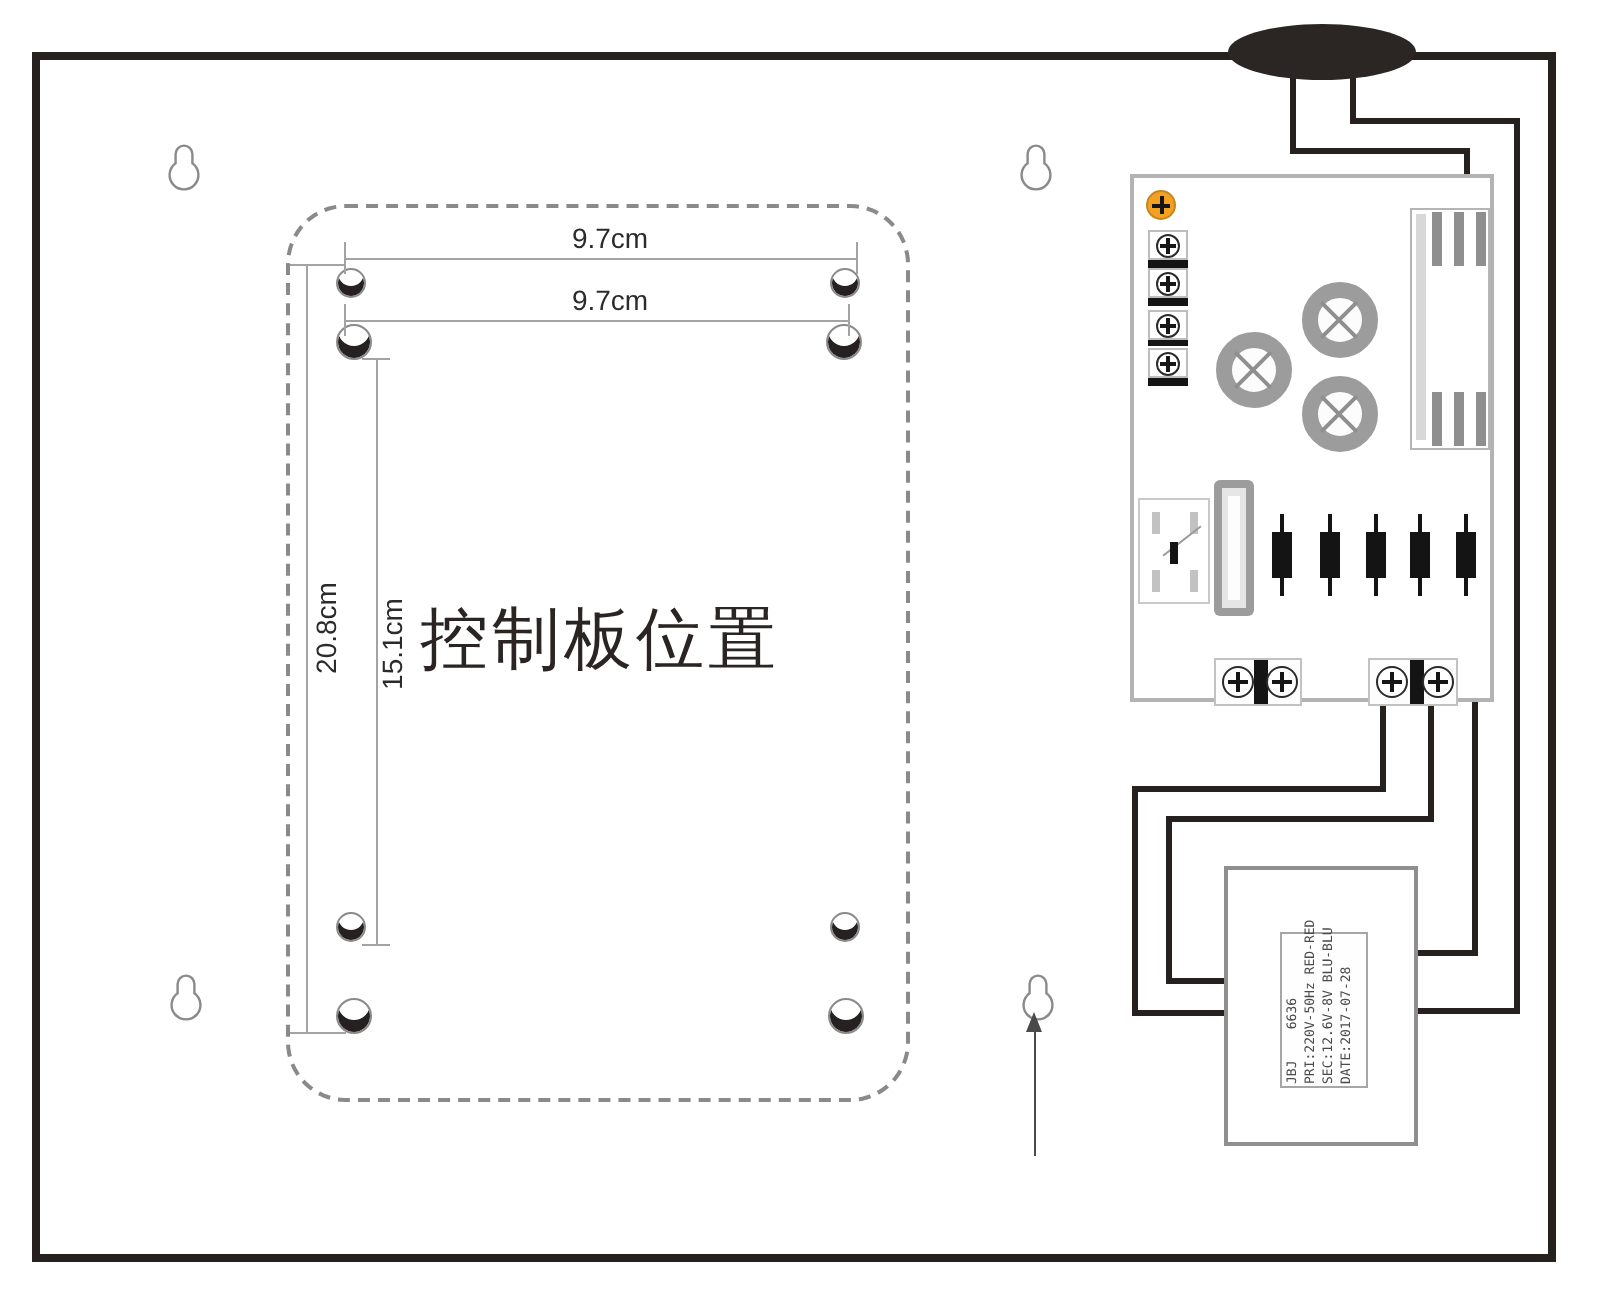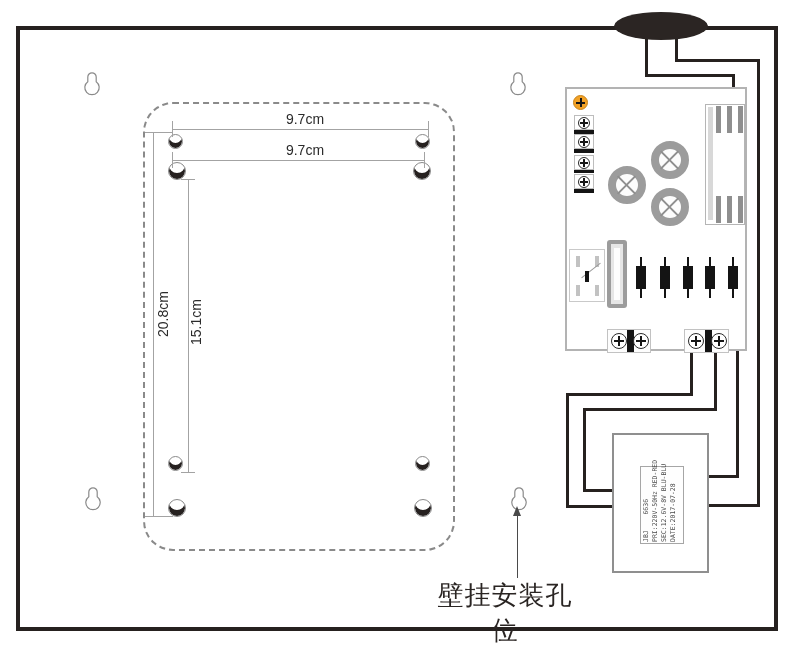--- a/index.html
+++ b/index.html
@@ -110,22 +110,22 @@
   <div class="abs dim" style="left:153px;top:132px;width:1px;height:384px;"></div>
   <div class="abs dim" style="left:145px;top:132px;width:28px;height:1px;"></div>
   <div class="abs dim" style="left:145px;top:516px;width:28px;height:1px;"></div>
   <div class="abs dim-label-v" style="left:131px;top:306px;width:64px;">20.8cm</div>
 
   <div class="abs dim" style="left:188px;top:179px;width:1px;height:293px;"></div>
   <div class="abs dim" style="left:181px;top:179px;width:14px;height:1px;"></div>
   <div class="abs dim" style="left:181px;top:472px;width:14px;height:1px;"></div>
   <div class="abs dim-label-v" style="left:164px;top:314px;width:64px;">15.1cm</div>
 
-
-  <div class="abs mount-label" style="left:425px;top:578px;">壁挂安装孔位</div>
+  <div class="abs area-label" style="left:210px;top:297px;">控制板位置</div>
+
   <div class="abs arrow-line"></div>
   <div class="abs arrow-head"></div>
 
   <div class="w" style="left:645px;top:38px;width:3px;height:39px;"></div>
   <div class="w" style="left:645px;top:74px;width:90px;height:3px;"></div>
   <div class="w" style="left:732px;top:74px;width:3px;height:15px;"></div>
   <div class="w" style="left:675px;top:38px;width:3px;height:24px;"></div>
   <div class="w" style="left:675px;top:59px;width:85px;height:3px;"></div>
   <div class="w" style="left:757px;top:59px;width:3px;height:448px;"></div>
   <div class="w" style="left:708px;top:504px;width:52px;height:3px;"></div>

